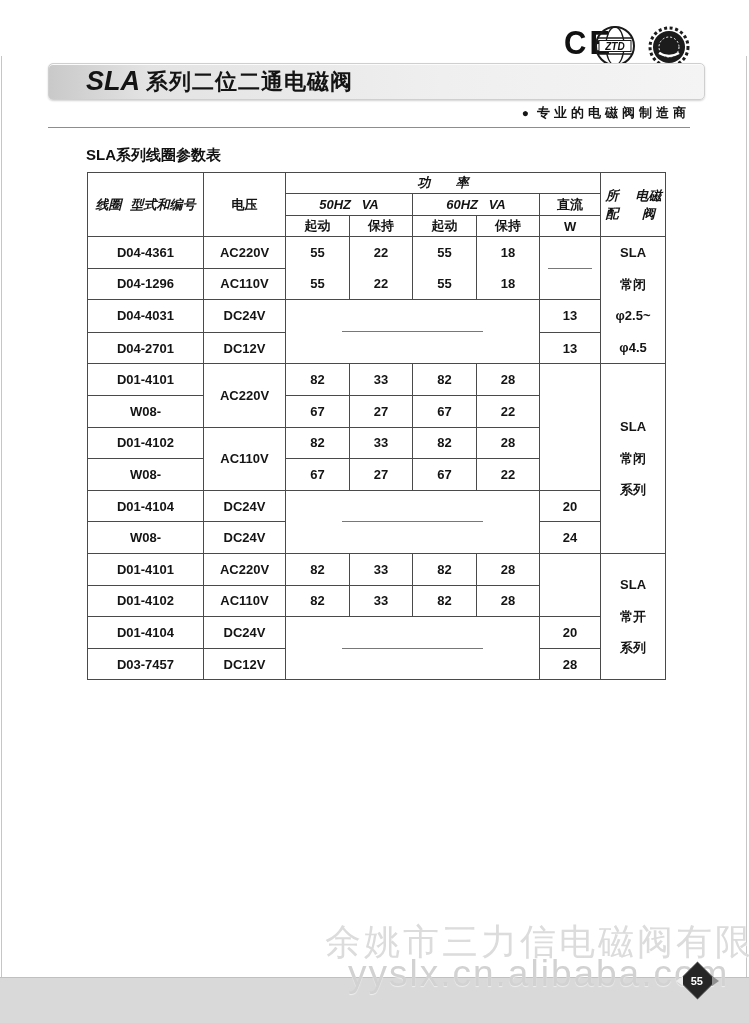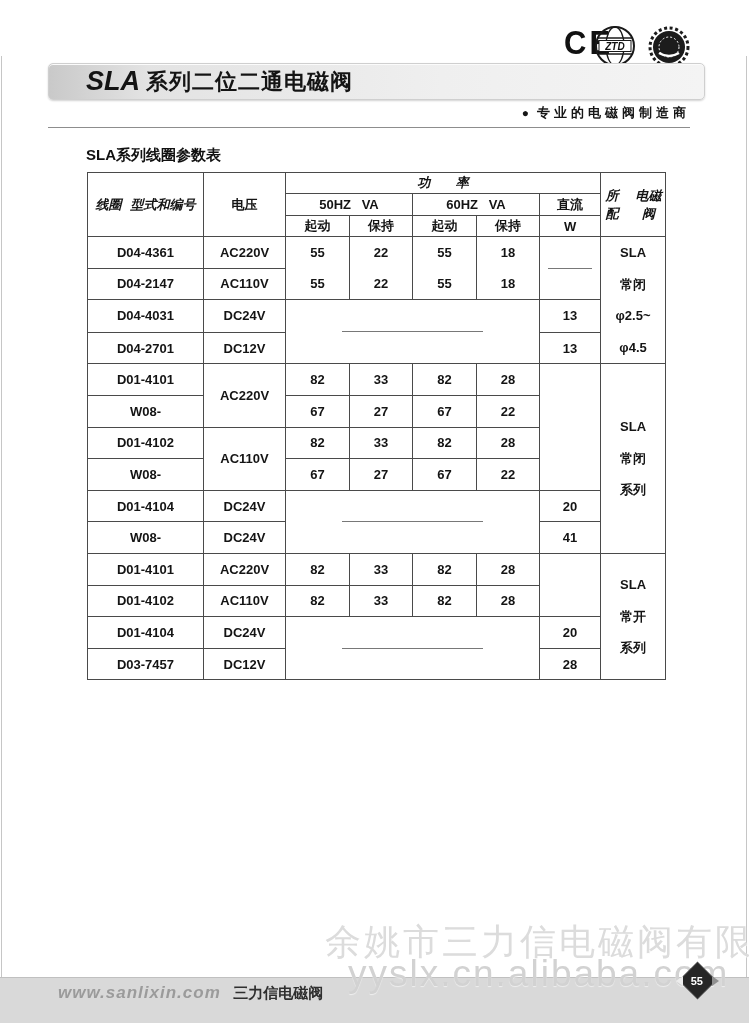--- a/index.html
+++ b/index.html
@@ -42,21 +42,21 @@
   .tbl-wrap { position:absolute; left:87px; top:172px; }
   table { border-collapse:collapse; table-layout:fixed; width:578px; }
   td, th { border:1px solid #4a4a4a; padding:0; text-align:center; vertical-align:middle;
     font-size:13px; font-weight:bold; color:#141414; }
   col.c1{width:116px} col.c2{width:82px} col.c3{width:64px} col.c4{width:63px}
   col.c5{width:64px} col.c6{width:63px} col.c7{width:61px} col.c8{width:65px}
   tr.h1{height:21px} tr.h2{height:22px} tr.h3{height:21px}
   tbody tr{height:31.6px}
   .two-line { display:flex; flex-direction:row; justify-content:center; gap:9px;font-style:italic; }
   .ls-power { word-spacing:22px;font-style:italic; }
-  .ls-hz { word-spacing:7px; }
+  .ls-hz { word-spacing:7px;font-style:italic; }
   .nbb { border-bottom:none; }
   .nbt { border-top:none; }
   .dash-cell div { margin:0 auto; border-top:1px solid #787878; }
   .dash-short { width:72%; }
   .dash-long { width:56%; }
   .group-stack { display:flex; flex-direction:column; justify-content:center; }
   .group-stack span { line-height:31.6px; }
 
   
   .wm-company { position:absolute; left:325px; top:918px; font-size:36px; color:#dcdcdc;
@@ -180,21 +180,21 @@
           <td rowspan="4">
             <div class="group-stack">
               <span>SLA</span>
               <span>常闭</span>
               <span>φ2.5~</span>
               <span>φ4.5</span>
             </div>
           </td>
         </tr>
         <tr>
-          <td>D04-2147</td>
+          <td>D04-1296</td>
           <td>AC110V</td>
           <td class="nbt">55</td>
           <td class="nbt">22</td>
           <td class="nbt">55</td>
           <td class="nbt">18</td>
         </tr>
         <tr>
           <td>D04-4031</td>
           <td>DC24V</td>
           <td colspan="4" rowspan="2" class="dash-cell">
@@ -250,21 +250,21 @@
           <td>D01-4104</td>
           <td>DC24V</td>
           <td colspan="4" rowspan="2" class="dash-cell">
               <div class="dash-long"></div>
             </td>
           <td>20</td>
         </tr>
         <tr>
           <td>W08-</td>
           <td>DC24V</td>
-          <td>41</td>
+          <td>24</td>
         </tr>
 
         <tr>
           <td>D01-4101</td>
           <td>AC220V</td>
           <td>82</td>
           <td>33</td>
           <td>82</td>
           <td>28</td>
           <td rowspan="2"></td>
@@ -298,24 +298,20 @@
           <td>28</td>
         </tr>
       </tbody>
     </table>
   </div>
 
   <div class="wm-company">余姚市三力信电磁阀有限公司</div>
   <div class="wm-url">yyslx.cn.alibaba.com</div>
 
   <div class="footer-bar"></div>
-  <div class="footer-text">
-    <span class="footer-site">www.sanlixin.com</span>
-    <span class="footer-brand">三力信电磁阀</span>
-  </div>
 
   <div class="nav-arrow nav-prev"></div>
   <div class="page-diamond">
     <span>55</span>
   </div>
   <div class="nav-arrow nav-next"></div>
 
 </div>
 
 </body></html>

